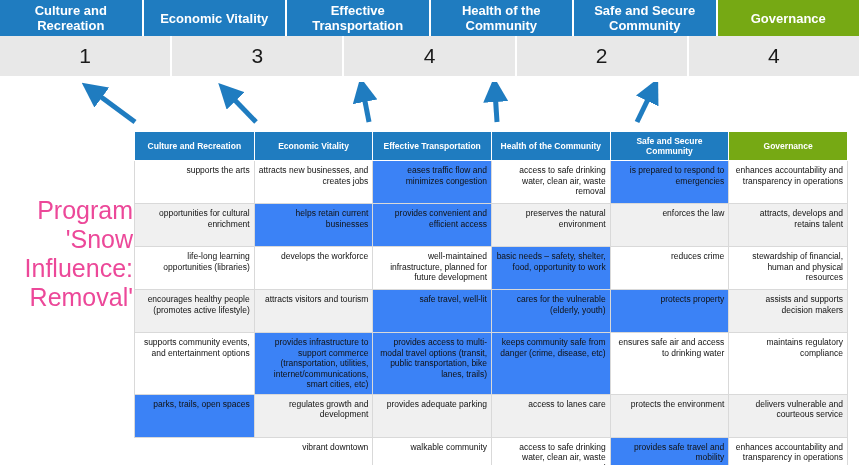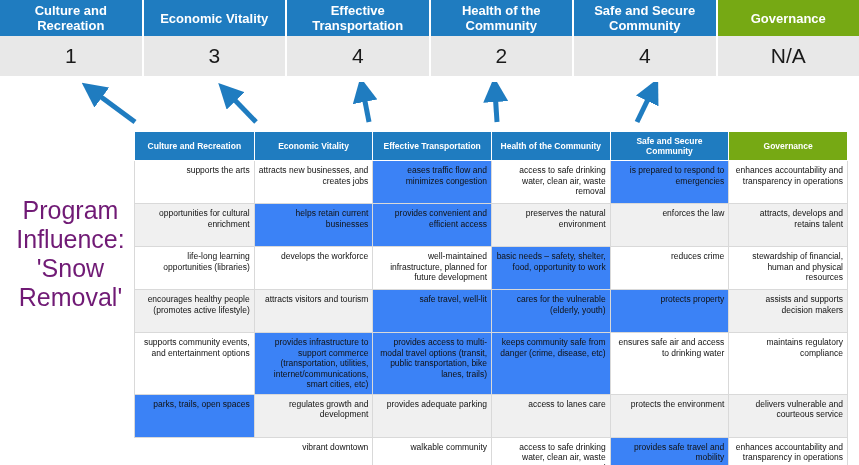--- a/index.html
+++ b/index.html
@@ -79,22 +79,22 @@
   }
 
   
   #caption {
     position: absolute;
     left: 8px;
     top: 196px;
     width: 125px;
     font-size: 25px;
     line-height: 29px;
-    color: #701a75;
-    text-align: center;
+    color: #ec4899;
+    text-align: right;
   }
 
   
   #matrix {
     position: absolute;
     left: 134px;
     top: 131px;
     width: 714px;
     border-collapse: collapse;
     table-layout: fixed;
@@ -154,21 +154,20 @@
     <div class="top-head-cell">Health of the Community</div>
     <div class="top-head-cell">Safe and Secure Community</div>
     <div class="top-head-cell gov">Governance</div>
   </div>
   <div id="top-score-row">
     <div class="top-score-cell">1</div>
     <div class="top-score-cell">3</div>
     <div class="top-score-cell">4</div>
     <div class="top-score-cell">2</div>
     <div class="top-score-cell">4</div>
-    <div class="top-score-cell">N/A</div>
   </div>
 </div>
 
 <div id="arrow-layer">
   <svg width="859" height="55" viewBox="0 0 859 55" xmlns="http://www.w3.org/2000/svg">
     <defs>
       <marker id="ah" markerWidth="5" markerHeight="5" refX="2.2" refY="2.5" orient="auto">
         <path d="M0,0 L5,2.5 L0,5 z" fill="#1f7cc0"></path>
       </marker>
     </defs>
@@ -177,22 +176,22 @@
       <line x1="256" y1="40" x2="228" y2="11"></line>
       <line x1="369" y1="40" x2="363" y2="9"></line>
       <line x1="497" y1="40" x2="495" y2="9"></line>
       <line x1="637" y1="40" x2="652" y2="9"></line>
     </g>
   </svg>
 </div>
 
 <div id="caption">
   <div>Program</div>
+  <div>'Snow</div>
   <div>Influence:</div>
-  <div>'Snow</div>
   <div>Removal'</div>
 </div>
 
 <table id="matrix">
   <colgroup>
     <col class="col-1">
       <col class="col-2">
       <col class="col-3">
       <col class="col-4">
       <col class="col-5">

